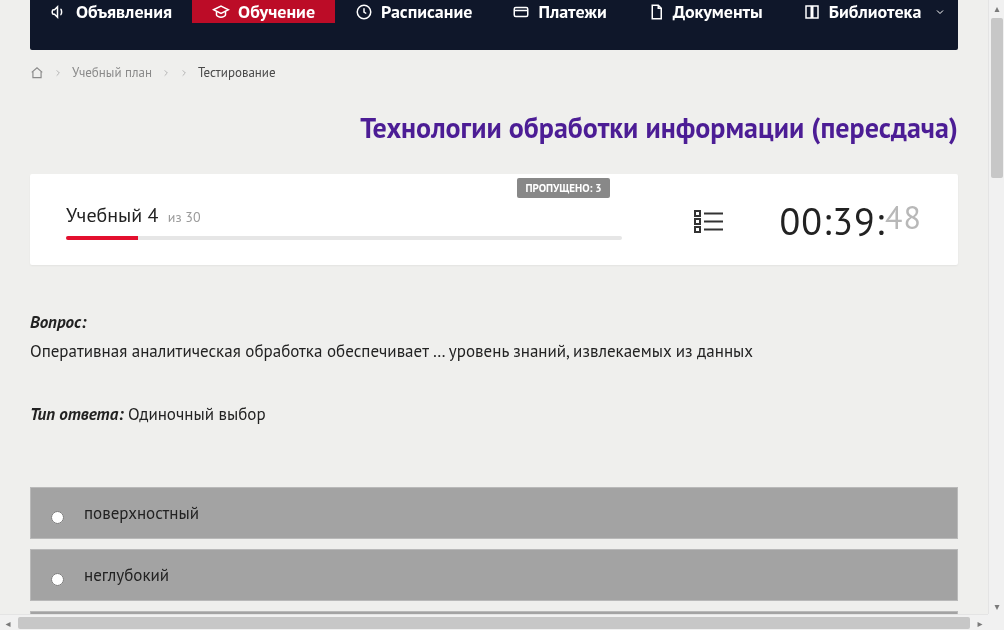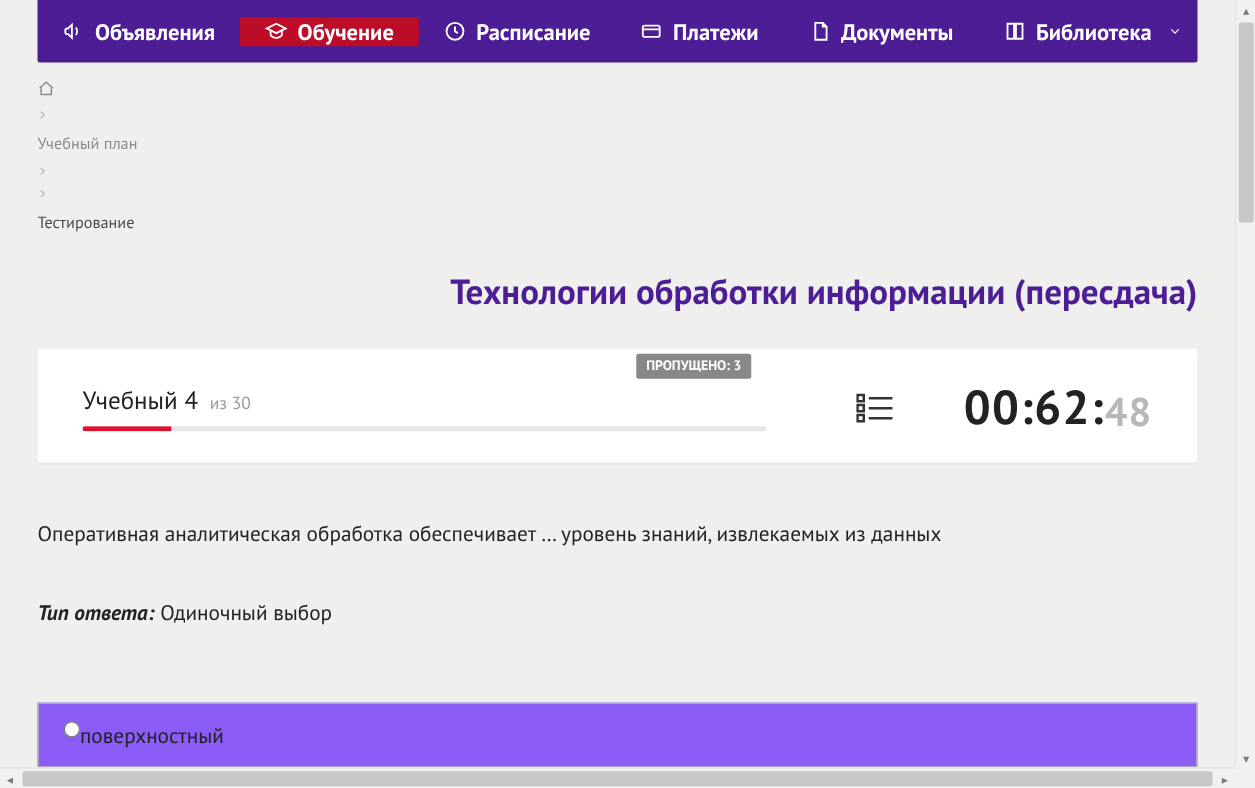--- a/index.html
+++ b/index.html
@@ -71,49 +71,48 @@
     position: absolute;
     top: 0; left: 0;
     right: 16px; bottom: 16px;
     overflow: hidden;
   }
   .page-inner {
     padding: 0 30px;
   }
   
   .main-nav {
-    background: #4c1d95;
+    background: #0f172a;
     height: 50px;
     display: flex;
-    align-items: center;
+    align-items: flex-start;
     border-radius: 0 0 2px 2px;
   }
   .nav-item {
     display: flex;
     align-items: center;
     gap: 8px;
     padding: 0 20px;
     color: #fff;
     font-size: 18px;
     font-weight: 600;
     cursor: pointer;
     white-space: nowrap;
   }
   .nav-item.active { background: #bc0c27; }
   .nav-item svg { width: 18px; height: 18px; flex: 0 0 18px; }
   .nav-item .chev { width: 12px; height: 12px; margin-left: 2px; }
   
   .breadcrumb {
     display: flex;
-    align-items: flex-start;
+    align-items: center;
     gap: 10px;
     padding: 14px 0;
     font-size: 13px;
     color: #8a8a8a;
-    flex-direction: column;
   }
   .breadcrumb .home svg { width: 14px; height: 14px; display:block; }
   .breadcrumb .sep svg { width: 8px; height: 8px; display:block; }
   .breadcrumb a { color: #8a8a8a; text-decoration: none; cursor: pointer; }
   .breadcrumb .current { color: #4a4a4a; }
   
   .page-title {
     text-align: right;
     color: #4c1d95;
     font-size: 28px;
@@ -161,42 +160,42 @@
   }
   .status-left-wrap { position: relative; flex:1; }
   .list-icon {
     margin: 0 56px 0 72px;
     cursor: pointer;
   }
   .list-icon svg { width: 30px; height: 26px; display:block; color:#333; }
   .timer {
     font-size: 38px;
     color: #222;
-    font-weight: 700;
+    font-weight: 400;
     letter-spacing: 1px;
     display:flex;
-    align-items: flex-end;
+    align-items: flex-start;
   }
   .timer .sec { color: #b8b8b8; font-size: 32px; }
   
   .question-block { margin-top: 44px; font-size: 17px; line-height: 1.6; color:#222;}
   .q-head { font-style: italic; font-weight: 700; }
-  .q-text { margin-top: 14px; }
+  .q-text { margin-top: 2px; }
   .answer-type-row { margin-top: 36px; font-size: 17px; }
   .answer-type-row .lbl { font-style: italic; font-weight: 700; }
   
   .options { margin-top: 58px; }
   .option {
     border: 1px solid #b9b9b9;
-    background: #8b5cf6;
+    background: #a3a3a3;
     padding: 14px 20px;
     margin-bottom: 10px;
     display: flex;
-    align-items: flex-start;
-    gap: 0;
+    align-items: flex-end;
+    gap: 20px;
     cursor: pointer;
     font-size: 17px;
   }
   .option input[type=radio]{
     width: 13px; height: 13px;
     accent-color: #666;
   }
 </style>
 </head>
 <body>
@@ -307,27 +306,28 @@
             <line x1="10" y1="4.5" x2="29" y2="4.5"></line>
             <rect x="1" y="10" width="5" height="5"></rect>
             <line x1="10" y1="12.5" x2="29" y2="12.5"></line>
             <rect x="1" y="18" width="5" height="5"></rect>
             <line x1="10" y1="20.5" x2="29" y2="20.5"></line>
           </svg>
         </div>
         <div class="timer">
           <span>00</span>
             <span>:</span>
-            <span>62</span>
+            <span>39</span>
             <span>:</span>
             <span class="sec">48</span>
         </div>
       </div>
 
       <div class="question-block">
+        <div class="q-head">Вопрос:</div>
         <div class="q-text">Оперативная аналитическая обработка обеспечивает … уровень знаний, извлекаемых из данных</div>
         <div class="answer-type-row">
           <span class="lbl">Тип ответа:</span>
           <span>Одиночный выбор</span>
         </div>
       </div>
 
       <div class="options">
         <label class="option">
           <input type="radio" name="ans" style="">

